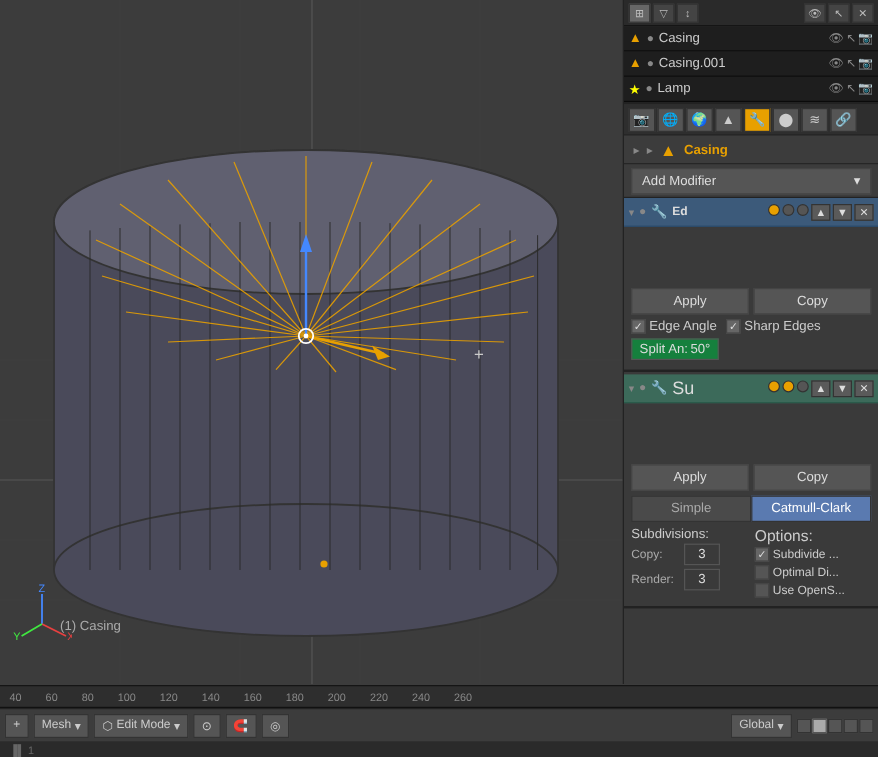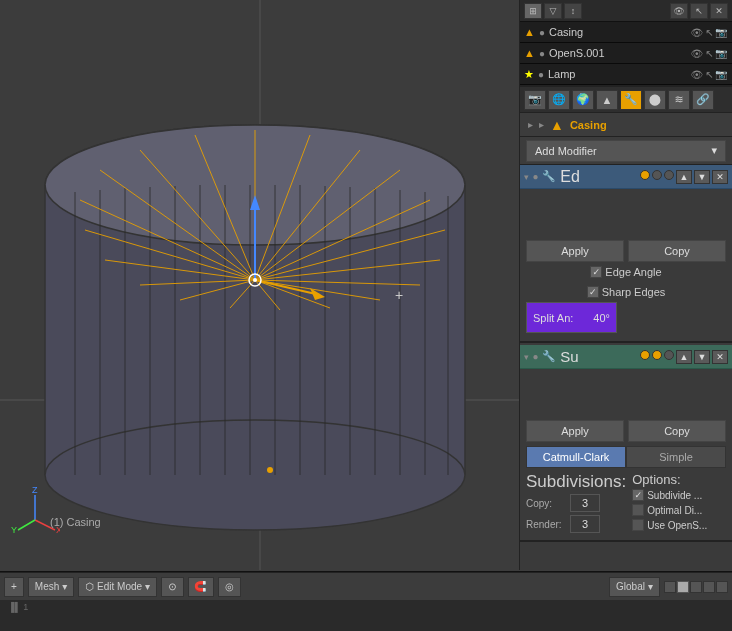--- a/index.html
+++ b/index.html
@@ -157,21 +157,20 @@
       align-items: center;
       justify-content: center;
       cursor: pointer;
     }
 
     .checkbox-row {
       display: flex;
       align-items: center;
       gap: 8px;
       margin-bottom: 4px;
-      flex-direction: column;
     }
 
     .checkbox-item {
       display: flex;
       align-items: center;
       gap: 3px;
     }
 
     .cb {
       width: 12px;
@@ -201,29 +200,29 @@
     }
 
     .split-row {
       display: flex;
       align-items: center;
       gap: 4px;
       margin-bottom: 4px;
     }
 
     .number-field {
-      background: #6d28d9;
+      background: #15803d;
       border: 1px solid #555;
       color: #ddd;
       font-size: 11px;
-      height: 31px;
+      height: 18px;
       display: flex;
       align-items: center;
       padding: 0 6px;
-      gap: 20px;
+      gap: 2px;
     }
 
     
     .tab-row {
       display: flex;
       gap: 0;
       margin-bottom: 4px;
     }
 
     .tab-btn {
@@ -255,21 +254,21 @@
 
     .subdiv-left {
       flex: 1;
     }
 
     .subdiv-right {
       flex: 1;
     }
 
     .subdiv-label {
-      font-size: 17px;
+      font-size: 11px;
       color: #ccc;
       margin-bottom: 2px;
     }
 
     .field-row {
       display: flex;
       align-items: center;
       gap: 4px;
       margin-bottom: 3px;
     }
@@ -571,21 +570,21 @@
         <span class="vis-icon">↖</span>
         <span class="vis-icon">📷</span>
       </div>
     </div>
   </div>
 
   <div class="obj-list-row">
     <div class="list-row-inner">
       <span style="color:#e8a000;font-size:11px;">▲</span>
       <span style="font-size:10px;color:#888;">●</span>
-      <span style="font-size:11px;color:#ccc;">OpenS.001</span>
+      <span style="font-size:11px;color:#ccc;">Casing.001</span>
       <div class="vis-icons">
         <span class="vis-icon">👁</span>
         <span class="vis-icon">↖</span>
         <span class="vis-icon">📷</span>
       </div>
     </div>
   </div>
 
   <div class="obj-list-row">
     <div class="list-row-inner">
@@ -625,21 +624,21 @@
       <span>Add Modifier</span>
       <span>▾</span>
     </div>
   </div>
 
   <div class="modifier-block">
     <div class="modifier-header">
       <span style="color:#888;font-size:9px;">▾</span>
       <span style="color:#888;font-size:10px;">●</span>
       <span style="color:#88aacc;font-size:11px;">🔧</span>
-      <span style="font-size:16px;font-weight:normal;color:#ddd;">Ed</span>
+      <span style="font-size:10px;font-weight:bold;color:#ddd;">Ed</span>
       <div style="flex:1"></div>
       <div class="mod-controls">
         <div class="ctrl-dot on"></div>
         <div class="ctrl-dot"></div>
         <div class="ctrl-dot"></div>
         <div style="background:#5a5a5a;width:16px;height:14px;border:1px solid #333;display:flex;align-items:center;justify-content:center;font-size:9px;cursor:pointer;">▲</div>
         <div style="background:#5a5a5a;width:16px;height:14px;border:1px solid #333;display:flex;align-items:center;justify-content:center;font-size:9px;cursor:pointer;">▼</div>
         <div style="background:#5a5a5a;width:16px;height:14px;border:1px solid #333;display:flex;align-items:center;justify-content:center;font-size:9px;cursor:pointer;">✕</div>
       </div>
     </div>
@@ -657,21 +656,21 @@
         </div>
         <div class="checkbox-item">
           <div class="cb checked"></div>
           <span class="cb-label">Sharp Edges</span>
         </div>
       </div>
 
       <div class="split-row">
         <div class="number-field">
           <span>Split An:</span>
-          <span>40°</span>
+          <span>50°</span>
         </div>
       </div>
     </div>
   </div>
 
   <div class="modifier-block">
     <div class="modifier-header2">
       <span style="color:#888;font-size:9px;">▾</span>
       <span style="color:#888;font-size:10px;">●</span>
       <span style="color:#88ccaa;font-size:11px;">🔧</span>
@@ -687,22 +686,22 @@
       </div>
     </div>
     <div class="modifier-body">
 
       <div class="apply-copy-row">
         <div class="apply-btn">Apply</div>
         <div class="apply-btn">Copy</div>
       </div>
 
       <div class="tab-row">
+        <div class="tab-btn inactive">Simple</div>
         <div class="tab-btn active">Catmull-Clark</div>
-        <div class="tab-btn inactive">Simple</div>
       </div>
 
       <div class="subdiv-section">
         <div class="subdiv-left">
           <div class="subdiv-label">Subdivisions:</div>
           <div class="field-row">
             <span class="field-label">Copy:</span>
             <div class="num-field">3</div>
           </div>
           <div class="field-row">
@@ -726,20 +725,34 @@
           </div>
         </div>
       </div>
     </div>
   </div>
 
 </div>
 
 <div id="bottom-bar">
 
+  <div class="timeline-ruler">
+    <span class="ruler-mark">40</span>
+    <span class="ruler-mark">60</span>
+    <span class="ruler-mark">80</span>
+    <span class="ruler-mark">100</span>
+    <span class="ruler-mark">120</span>
+    <span class="ruler-mark">140</span>
+    <span class="ruler-mark">160</span>
+    <span class="ruler-mark">180</span>
+    <span class="ruler-mark">200</span>
+    <span class="ruler-mark">220</span>
+    <span class="ruler-mark">240</span>
+    <span class="ruler-mark">260</span>
+  </div>
 
   <div class="bottom-toolbar">
 
     <div class="bt-btn">
       <span>+</span>
     </div>
     <div class="bt-btn">
       <span>Mesh</span>
       <span>▾</span>
     </div>

